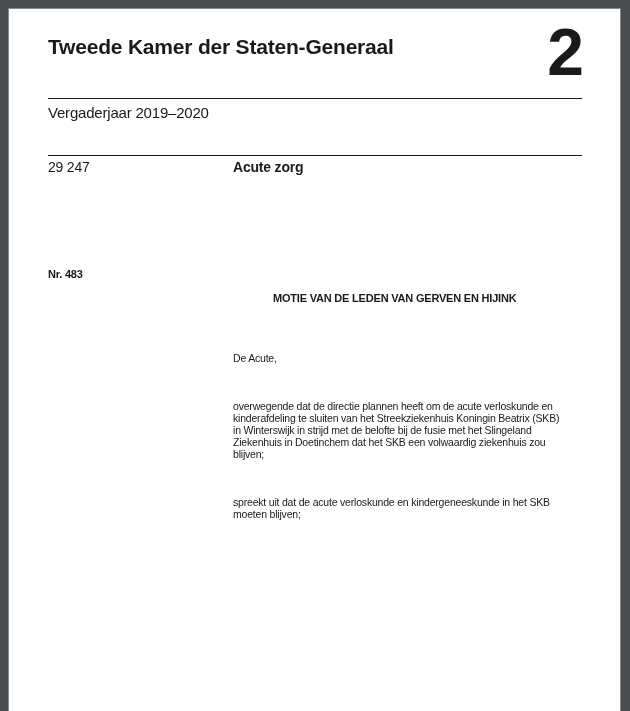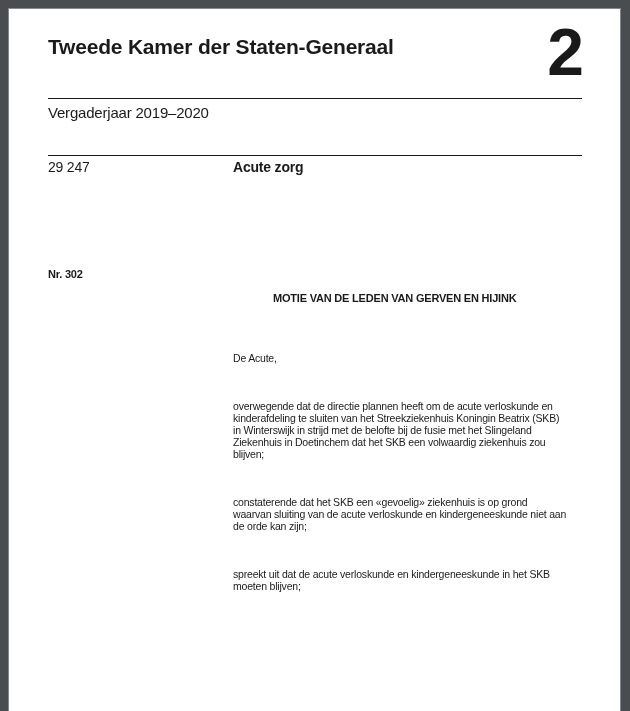--- a/index.html
+++ b/index.html
@@ -130,34 +130,31 @@
     <div class="rule rule-1"></div>
 
     <div class="session-year">Vergaderjaar 2019–2020</div>
 
     <div class="rule rule-2"></div>
 
     <div class="dossier-number">29 247</div>
 
     <div class="dossier-subject">Acute zorg</div>
 
-    <div class="motion-number">Nr. 302</div>
+    <div class="motion-number">Nr. 483</div>
 
     <div class="body-col">
       <p class="motion-title">MOTIE VAN DE LEDEN VAN GERVEN EN HIJINK</p>
 
       <p>De Acute,</p>
       <p>overwegende dat de directie plannen heeft om de acute verloskunde en
 kinderafdeling te sluiten van het Streekziekenhuis Koningin Beatrix (SKB)
 in Winterswijk in strijd met de belofte bij de fusie met het Slingeland
 Ziekenhuis in Doetinchem dat het SKB een volwaardig ziekenhuis zou
 blijven;</p>
-      <p>constaterende dat het SKB een «gevoelig» ziekenhuis is op grond
-waarvan sluiting van de acute verloskunde en kindergeneeskunde niet aan
-de orde kan zijn;</p>
       <p>spreekt uit dat de acute verloskunde en kindergeneeskunde in het SKB
 moeten blijven;</p>
       
       
 
       
     </div>
 
   </div>
 </div>

